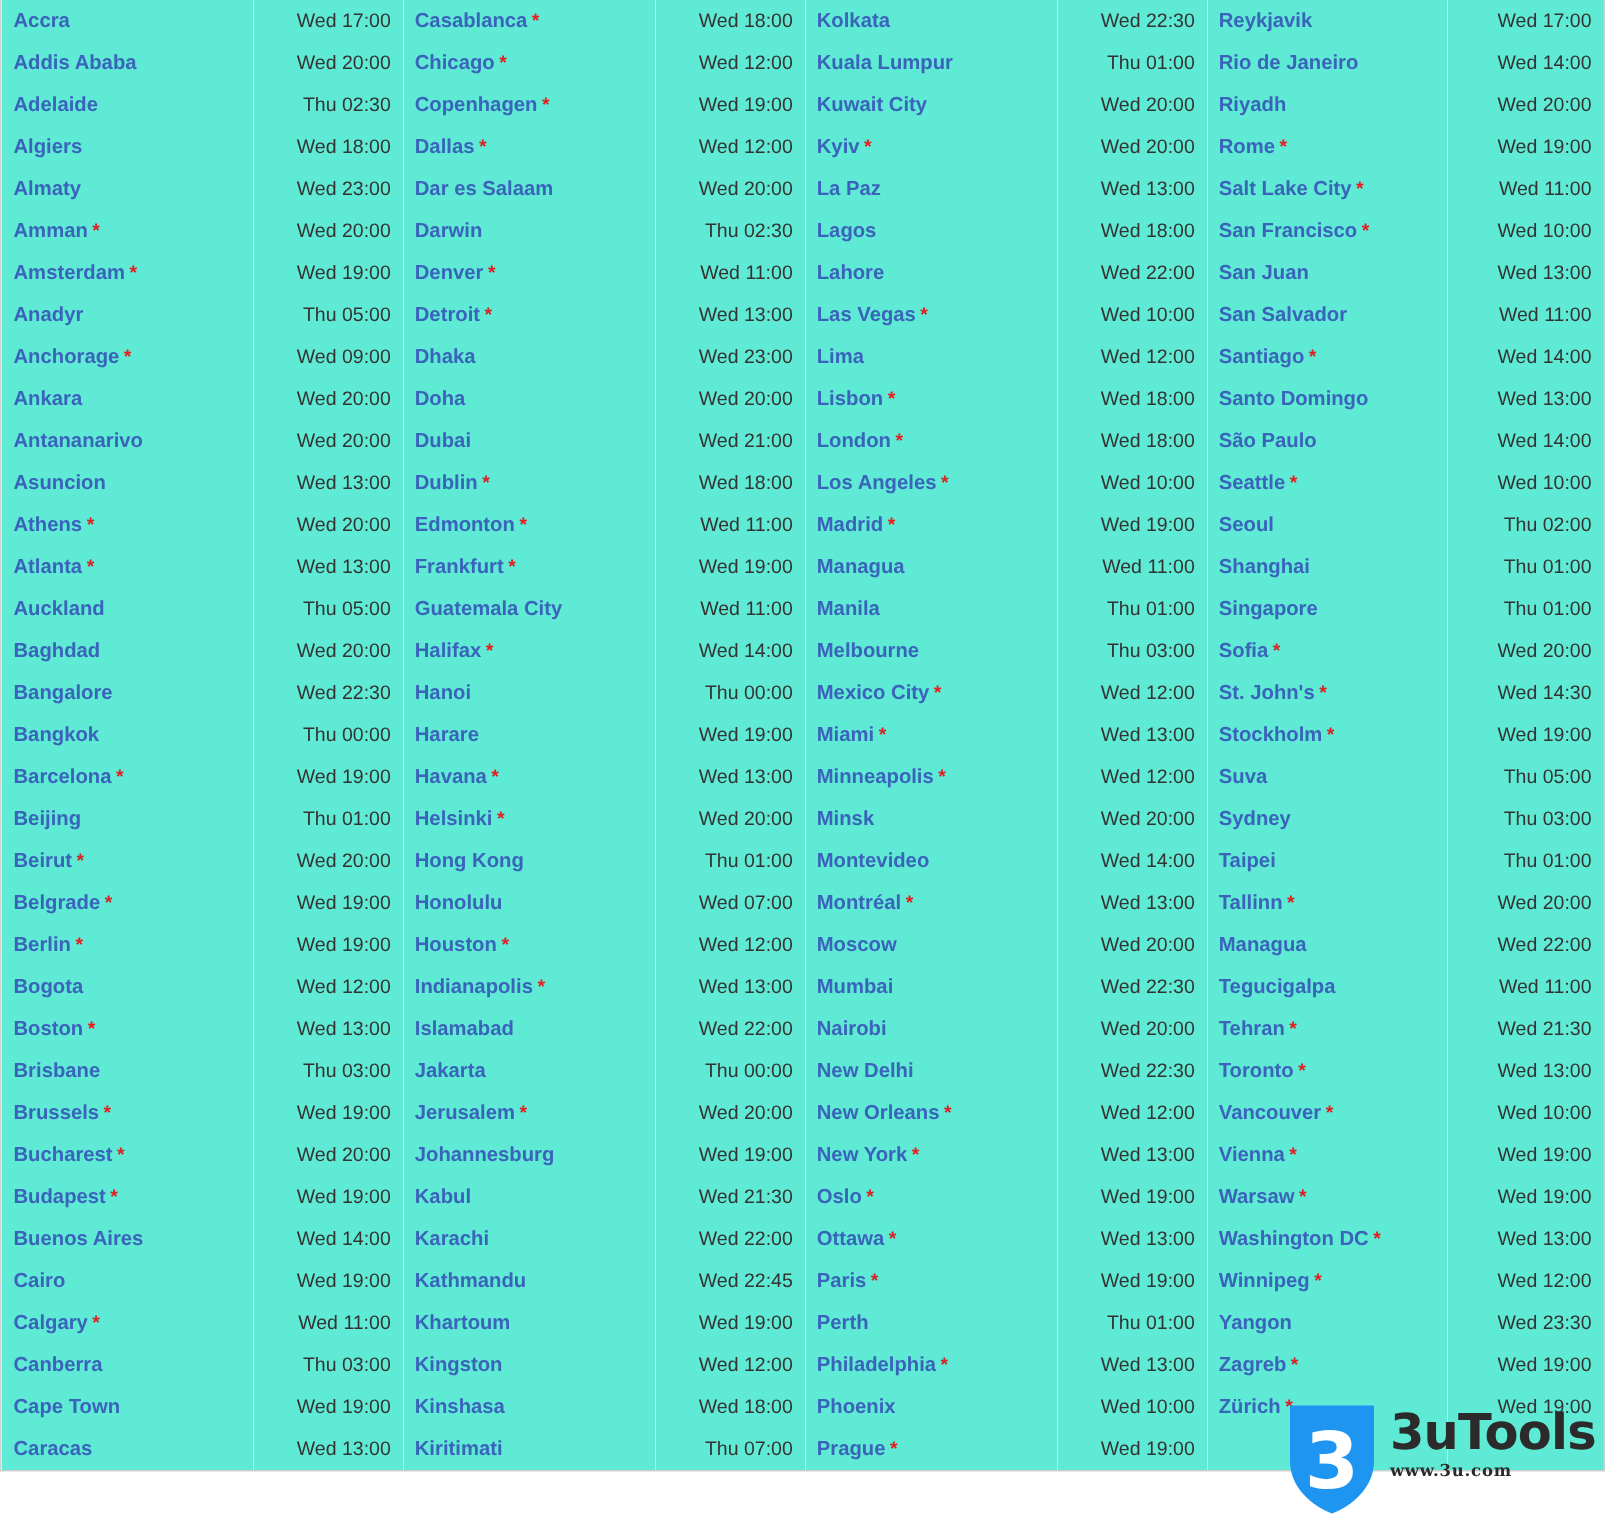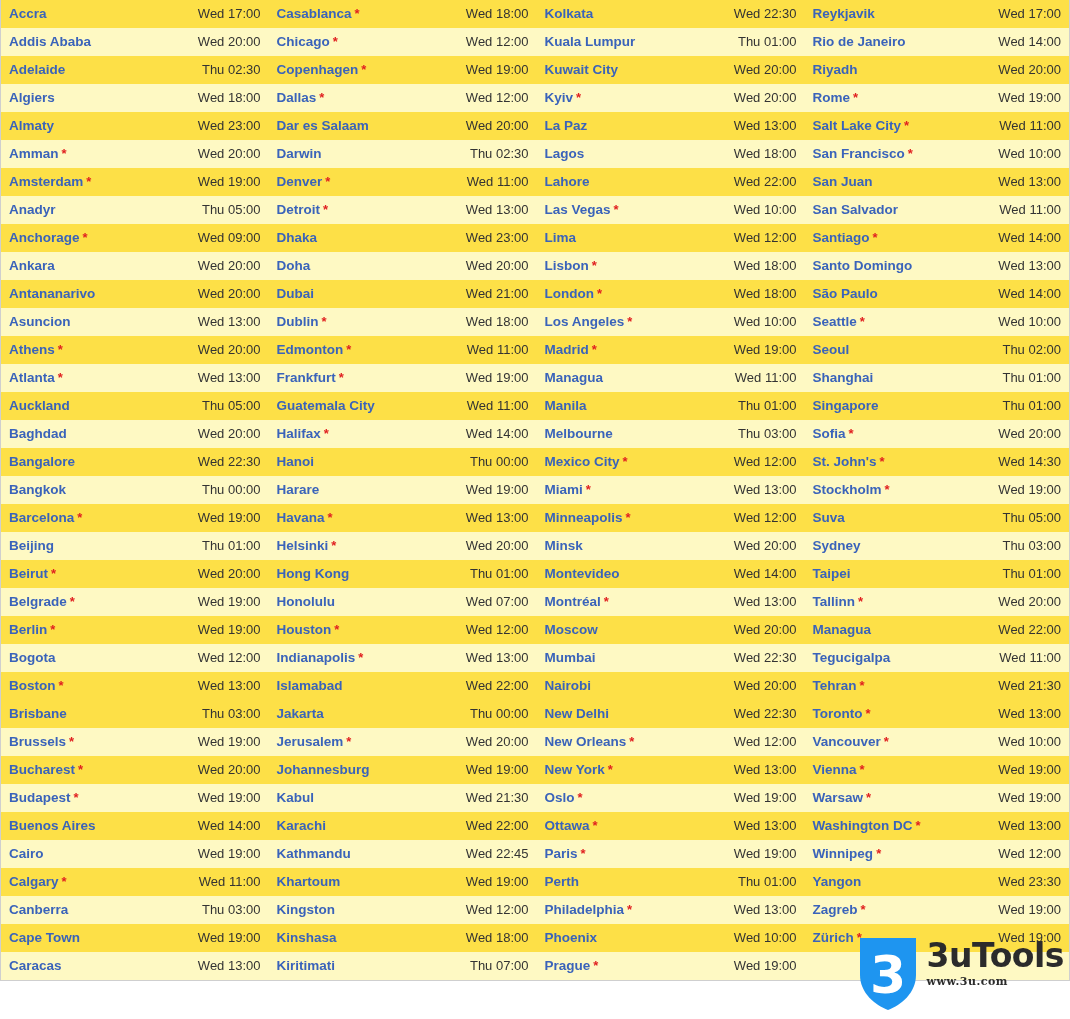--- a/index.html
+++ b/index.html
@@ -19,22 +19,22 @@
   }
   table.wc {
     border-collapse: collapse;
     width: 1070px;
     table-layout: fixed;
     border: 1px solid #cfcfcf;
     border-top: none;
     border-bottom: none;
   }
   table.wc tr { height: 28px; }
-  table.wc tr.odd  { background: #fde047; }
-  table.wc tr.even { background: #fef9c3; margin-top: 32px; }
+  table.wc tr.odd  { background: #5eead4; }
+  table.wc tr.even { background: #5eead4; margin-top: 32px; }
 
   table.wc td {
     padding: 0 8px;
     font-size: 13px;
     line-height: 28px;
     height: 28px;
     white-space: nowrap;
     overflow: hidden;
     border: none;
   }

